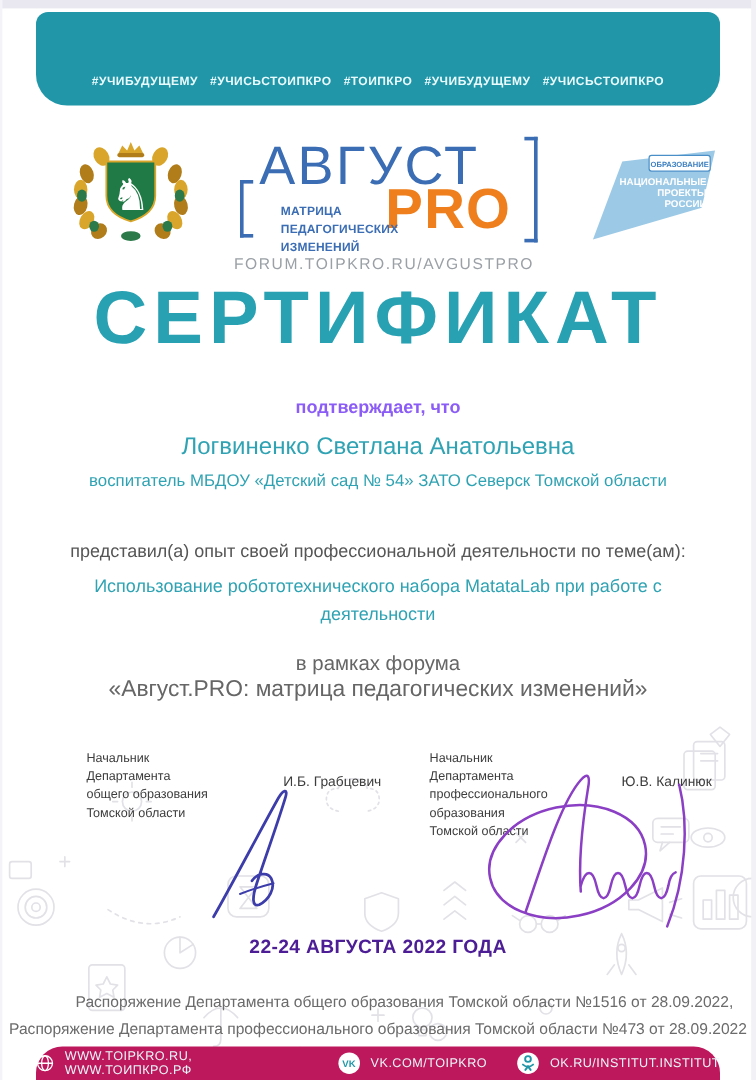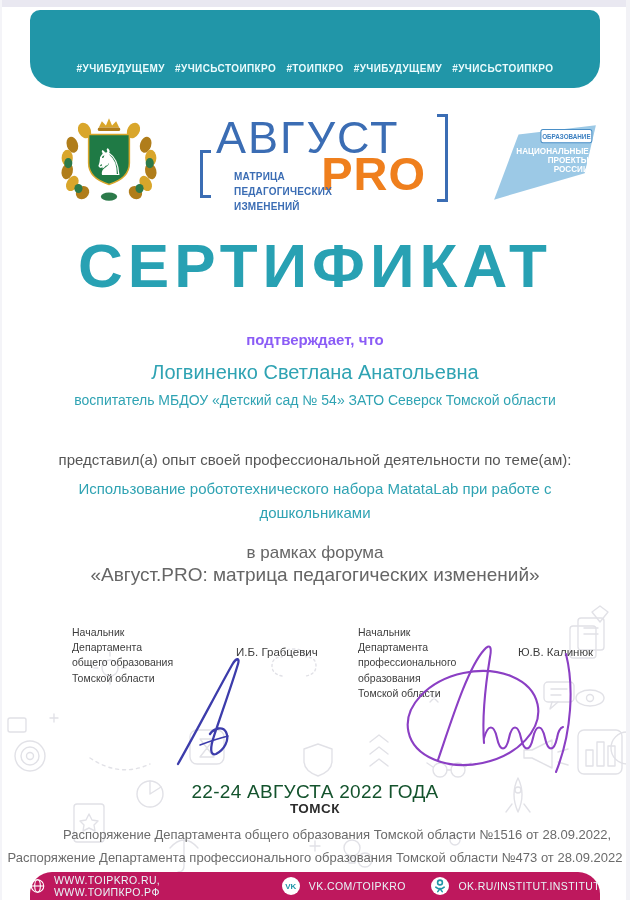--- a/index.html
+++ b/index.html
@@ -40,21 +40,21 @@
   .sig-pos{position:absolute;font-size:10.5px;color:#3d3d3d;line-height:1.45;z-index:2;}
   .sig-pos-left{left:72px;top:625px;}
   .sig-pos-right{left:358px;top:625px;}
   .sig-name{position:absolute;font-size:11.5px;color:#3d3d3d;z-index:2;}
   .sig-name-left{left:236px;top:646px;}
   .sig-name-right{left:518px;top:646px;}
   .sig-svg{position:absolute;z-index:2;}
   .sig-blue{left:150px;top:652px;}
   .sig-purple{left:398px;top:638px;}
 
-  .dates{top:781px;font-size:19px;font-weight:400;color:#14532d;letter-spacing:.3px;}
+  .dates{top:781px;font-size:16px;font-weight:700;color:#4c1d95;letter-spacing:.3px;}
   .city{top:801px;font-size:13.5px;font-weight:700;color:#2d2d2d;letter-spacing:.5px;}
   .order0{top:827px;font-size:13px;color:#6b6b6b;padding-left:44px;}
   .order1{top:850px;font-size:13px;color:#6b6b6b;}
 
   .doodles{position:absolute;left:0;top:598px;z-index:1;}
 
   .footer{position:absolute;left:30px;top:872px;width:570px;height:28px;background:#be185d;
     border-radius:22px 22px 0 0;display:flex;align-items:center;justify-content:center;gap:9px;z-index:4;}
   .footer .f-txt{color:#e8f7f9;font-size:10.5px;letter-spacing:.4px;}
   .badge{width:18px;height:18px;border-radius:50%;background:#fff;display:flex;align-items:center;justify-content:center;flex:0 0 auto;}
@@ -149,38 +149,39 @@
   <div class="avgust">
     <div class="bracket bracket-left"></div>
     <div class="bracket bracket-right"></div>
     <div class="avg-title">АВГУСТ</div>
     <div class="avg-pro">PRO</div>
     <div class="avg-sub">
       <div>МАТРИЦА</div>
       <div>ПЕДАГОГИЧЕСКИХ</div>
       <div>ИЗМЕНЕНИЙ</div>
     </div>
+    <div class="avg-url">FORUM.TOIPKRO.RU/AVGUSTPRO</div>
   </div>
 
   <svg class="natproj" width="114" height="90" viewBox="0 0 112 88">
     <polygon points="30,16 106,7 95,54 6,80" fill="#9cc9e6"></polygon>
     <rect x="52" y="11" width="50" height="13" rx="2" fill="#ffffff" stroke="#4a8fc7" stroke-width="1"></rect>
     <text x="77" y="20.5" font-size="6.2" font-weight="bold" fill="#3b7fc0" text-anchor="middle">ОБРАЗОВАНИЕ</text>
     <text x="99" y="35" font-size="8" font-weight="bold" fill="#ffffff" text-anchor="end">НАЦИОНАЛЬНЫЕ</text>
     <text x="99" y="44" font-size="8" font-weight="bold" fill="#ffffff" text-anchor="end">ПРОЕКТЫ</text>
     <text x="99" y="53" font-size="8" font-weight="bold" fill="#ffffff" text-anchor="end">РОССИИ</text>
   </svg>
 
   <div class="txt title">СЕРТИФИКАТ</div>
   <div class="txt confirms">подтверждает, что</div>
   <div class="txt rec-name">Логвиненко Светлана Анатольевна</div>
   <div class="txt rec-pos">воспитатель МБДОУ «Детский сад № 54» ЗАТО Северск Томской области</div>
   <div class="txt intro">представил(а) опыт своей профессиональной деятельности по теме(ам):</div>
   <div class="txt topic">
-    <span class="topic-inner">Использование робототехнического набора MatataLab при работе с дошкольниками</span>
+    <span class="topic-inner">Использование робототехнического набора MatataLab при работе с деятельности</span>
   </div>
   <div class="txt forum1">в рамках форума</div>
   <div class="txt forum2">«Август.PRO: матрица педагогических изменений»</div>
 
   <div class="sig-pos sig-pos-left">
     <div>Начальник</div>
     <div>Департамента</div>
     <div>общего образования</div>
     <div>Томской области</div>
   </div>
@@ -201,21 +202,20 @@
   <svg class="sig-svg sig-purple" width="185" height="140" viewBox="0 0 185 140">
     <g fill="none" stroke="#8b3fc4" stroke-width="2.1" stroke-linecap="round">
       <ellipse cx="75" cy="80" rx="66" ry="46" transform="rotate(-12 75 80)"></ellipse>
       <path d="M40,122 C55,78 70,30 86,12 C92,5 94,9 92,19 C88,44 84,80 86,105"></path>
       <path d="M86,100 c4,-14 10,-14 13,0 c3,14 9,14 12,0 c3,-14 9,-14 12,0 c3,14 9,14 12,0 c3,-14 9,-14 12,0 c3,14 9,14 12,0 c1,-6 3,-10 6,-11"></path>
       <path d="M168,16 C176,48 174,94 158,134"></path>
     </g>
   </svg>
 
   <div class="txt dates">22-24 АВГУСТА 2022 ГОДА</div>
-  <div class="txt city">ТОМСК</div>
   <div class="txt order0">Распоряжение Департамента общего образования Томской области №1516 от 28.09.2022,</div>
   <div class="txt order1">Распоряжение Департамента профессионального образования Томской области №473 от 28.09.2022</div>
 
   <div class="footer">
     <svg width="16" height="16" viewBox="0 0 16 16">
       <g fill="none" stroke="#ffffff" stroke-width="1.2">
         <circle cx="8" cy="8" r="6.6"></circle>
           <ellipse cx="8" cy="8" rx="3" ry="6.6"></ellipse>
           <path d="M1.6,8 h12.8"></path>
       </g>

